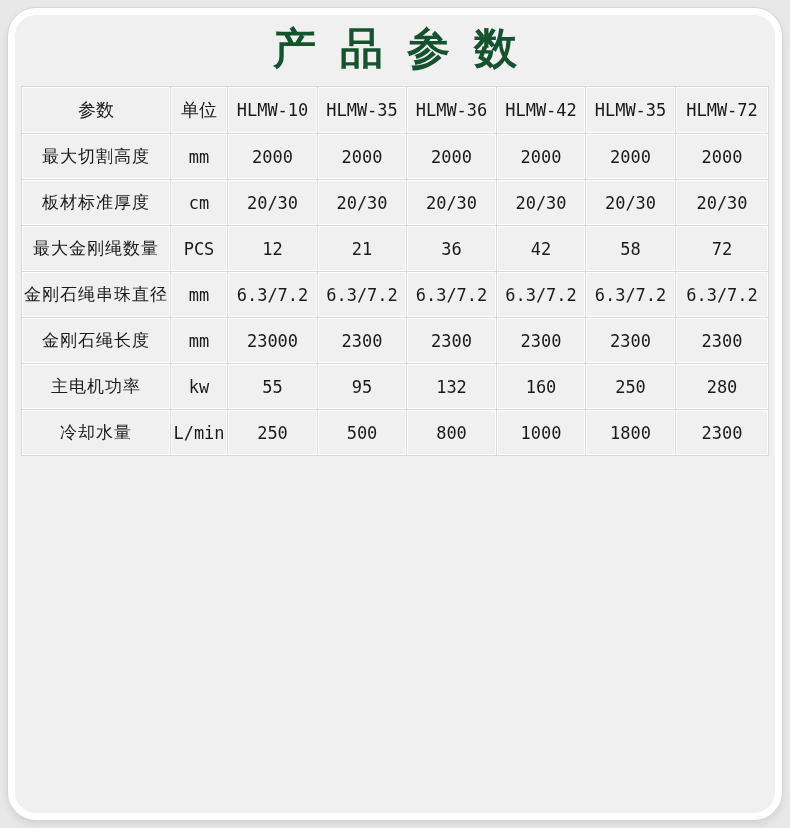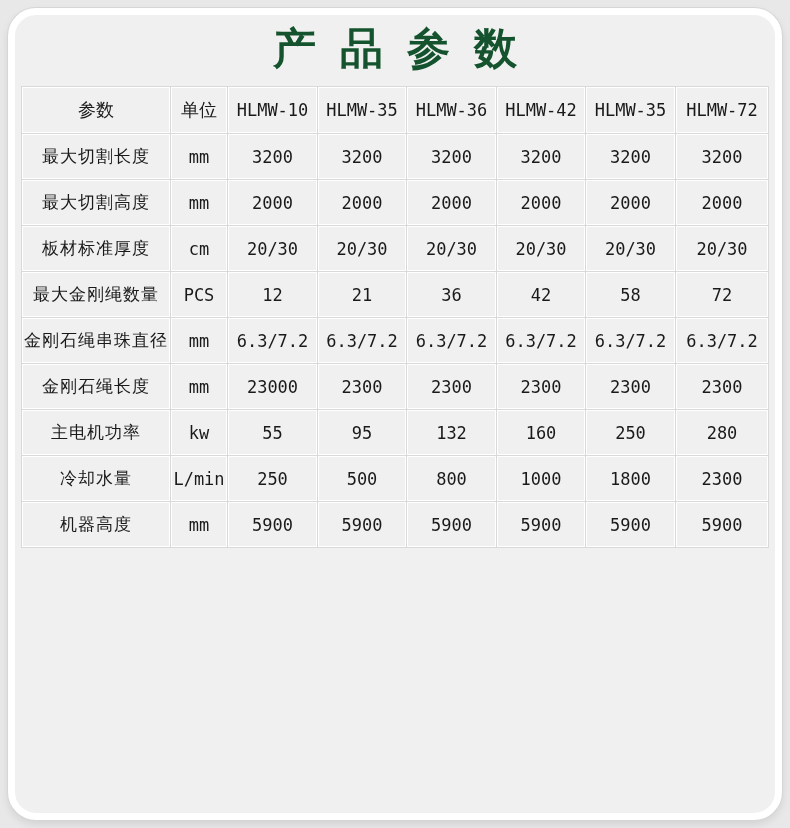--- a/index.html
+++ b/index.html
@@ -79,30 +79,20 @@
         <th class="mono">HLMW-10</th>
         <th class="mono">HLMW-35</th>
         <th class="mono">HLMW-36</th>
         <th class="mono">HLMW-42</th>
         <th class="mono">HLMW-35</th>
         <th class="mono">HLMW-72</th>
       </tr>
     </thead>
     <tbody>
       <tr>
-        <td class="param-col">最大切割长度</td>
-        <td class="mono">mm</td>
-        <td class="mono">3200</td>
-        <td class="mono">3200</td>
-        <td class="mono">3200</td>
-        <td class="mono">3200</td>
-        <td class="mono">3200</td>
-        <td class="mono">3200</td>
-      </tr>
-      <tr>
         <td class="param-col">最大切割高度</td>
         <td class="mono">mm</td>
         <td class="mono">2000</td>
         <td class="mono">2000</td>
         <td class="mono">2000</td>
         <td class="mono">2000</td>
         <td class="mono">2000</td>
         <td class="mono">2000</td>
       </tr>
       <tr>
@@ -158,25 +148,15 @@
       <tr>
         <td class="param-col">冷却水量</td>
         <td class="mono">L/min</td>
         <td class="mono">250</td>
         <td class="mono">500</td>
         <td class="mono">800</td>
         <td class="mono">1000</td>
         <td class="mono">1800</td>
         <td class="mono">2300</td>
       </tr>
-      <tr>
-        <td class="param-col">机器高度</td>
-        <td class="mono">mm</td>
-        <td class="mono">5900</td>
-        <td class="mono">5900</td>
-        <td class="mono">5900</td>
-        <td class="mono">5900</td>
-        <td class="mono">5900</td>
-        <td class="mono">5900</td>
-      </tr>
     </tbody>
   </table>
 </div>
 
 </body></html>

